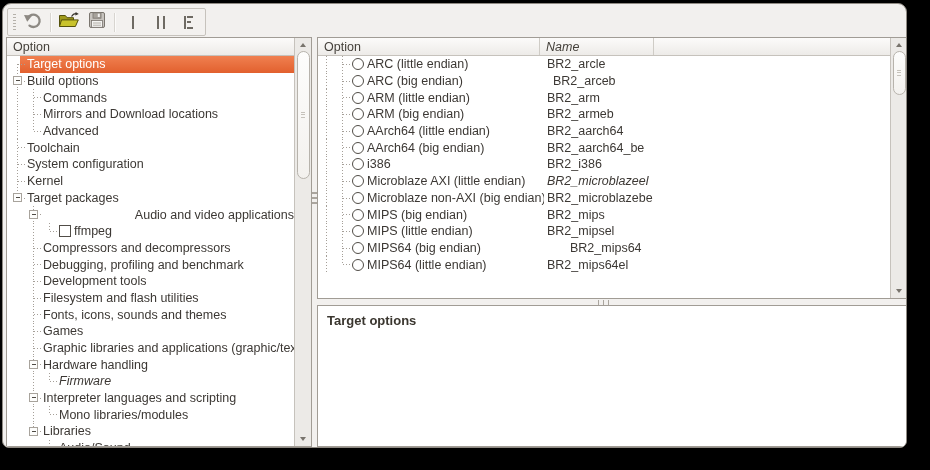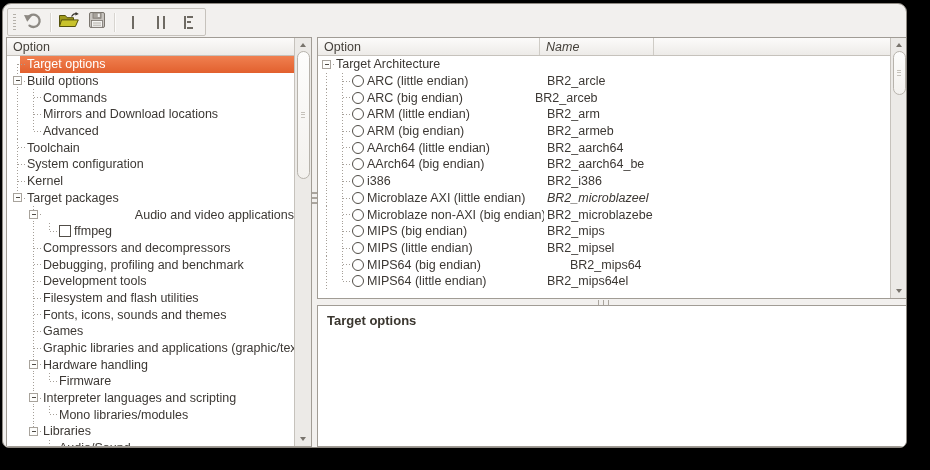--- a/index.html
+++ b/index.html
@@ -301,21 +301,21 @@
           <div class="hline" style="left: 27px;"></div>
           <div class="expander" style="left: 22px;"></div>
           <div class="row-content" style="margin-left: 36px;">
             <span class="row-label">Hardware handling</span>
           </div>
         </div>
         <div class="tree-row">
           <div class="vline" style="left: 26px;"></div>
           <div class="vline half-top" style="left: 42px;"></div>
           <div class="hline" style="left: 43px;"></div>
-          <div class="row-content" style="margin-left: 52px;">
+          <div class="row-content" style="margin-left: 52px; font-style: italic;">
             <span class="row-label">Firmware</span>
           </div>
         </div>
         <div class="tree-row">
           <div class="vline half-top" style="left: 26px;"></div>
           <div class="vline half-bottom" style="left: 26px;"></div>
           <div class="hline" style="left: 27px;"></div>
           <div class="expander" style="left: 22px;"></div>
           <div class="row-content" style="margin-left: 36px;">
             <span class="row-label">Interpreter languages and scripting</span>
@@ -354,47 +354,40 @@
   <div class="splitter-grip grip-dots-v" style="left:309px;top:188px;"></div>
 
   <div class="panel right-top-panel">
     <div class="panel-header">
       <div class="header-cell bordered" style="width:222px;">Option</div>
       <div class="header-cell bordered" style="width:114px;font-style:italic;">Name</div>
       <div class="header-cell" style="flex:1;"></div>
     </div>
     <div class="tree">
         <div class="tree-row">
-          <div class="hline" style="left: 9px;"></div>
-          <div class="expander" style="left: 4px;"></div>
-          <div class="row-content" style="margin-left: 18px;">
-            <span class="row-label">Target Architecture</span>
-          </div>
-        </div>
-        <div class="tree-row">
           <div class="vline" style="left: 8px;"></div>
           <div class="vline half-top" style="left: 24px;"></div>
           <div class="vline half-bottom" style="left: 24px;"></div>
           <div class="hline" style="left: 25px;"></div>
           <div class="row-content" style="margin-left: 34px;">
             <span class="radio"></span>
             <span class="row-label">ARC (little endian)</span>
           </div>
           <span class="row-name" style="left: 226px;">BR2_arcle</span>
         </div>
         <div class="tree-row">
           <div class="vline" style="left: 8px;"></div>
           <div class="vline half-top" style="left: 24px;"></div>
           <div class="vline half-bottom" style="left: 24px;"></div>
           <div class="hline" style="left: 25px;"></div>
           <div class="row-content" style="margin-left: 34px;">
             <span class="radio"></span>
             <span class="row-label">ARC (big endian)</span>
           </div>
-          <span class="row-name" style="left: 214px;">BR2_arceb</span>
+          <span class="row-name" style="left: 232px;">BR2_arceb</span>
         </div>
         <div class="tree-row">
           <div class="vline" style="left: 8px;"></div>
           <div class="vline half-top" style="left: 24px;"></div>
           <div class="vline half-bottom" style="left: 24px;"></div>
           <div class="hline" style="left: 25px;"></div>
           <div class="row-content" style="margin-left: 34px;">
             <span class="radio"></span>
             <span class="row-label">ARM (little endian)</span>
           </div>

